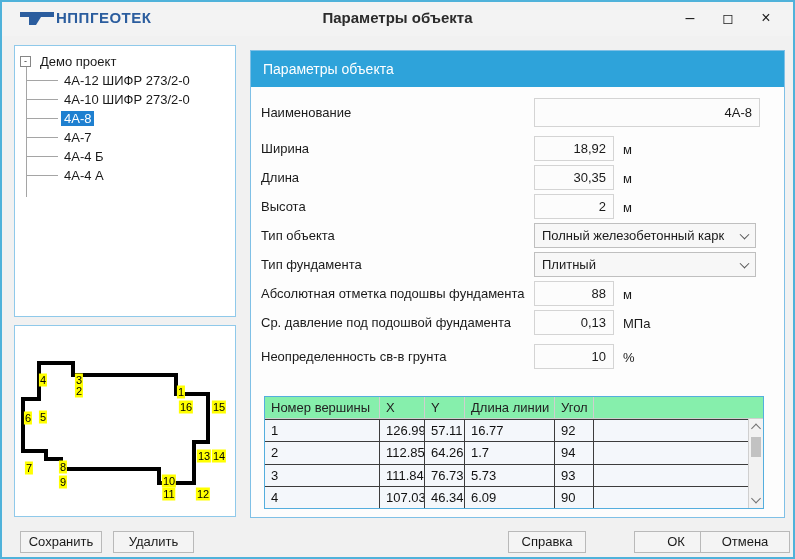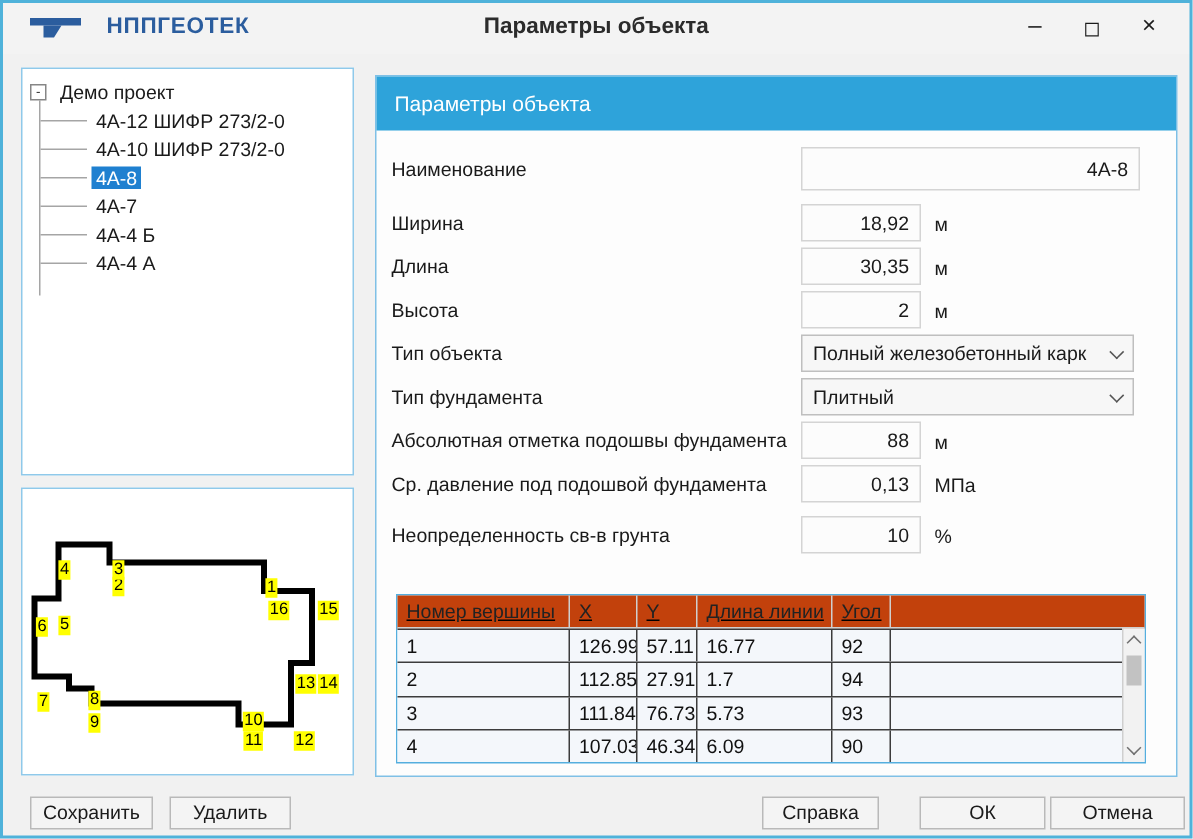--- a/index.html
+++ b/index.html
@@ -4,21 +4,21 @@
 <style>
   * { margin:0; padding:0; box-sizing:border-box; }
   html,body { width:795px; height:559px; }
   body { font-family:"Liberation Sans","DejaVu Sans",sans-serif; background:#f0f0f0; position:relative; overflow:hidden; }
 
   #window { position:absolute; inset:0; background:#f1f1f1; }
   #frame-border { position:absolute; inset:0; border:2px solid #4fb2da; pointer-events:none; z-index:50; }
 
   
   #titlebar { position:absolute; left:0; top:0; width:100%; height:36px; background:#f3f3f3; }
-  #logo { position:absolute; left:20px; top:8px; display:flex; align-items:center; gap:15px; }
+  #logo { position:absolute; left:20px; top:8px; display:flex; align-items:center; gap:0; }
   #logo svg { display:block; }
   #logo-text { color:#2b5d9e; font-weight:bold; font-size:15px; letter-spacing:0.5px; }
   #window-title { position:absolute; left:0; top:9px; width:100%; text-align:center; font-size:15px; font-weight:bold; color:#2b2b2b; }
   #win-controls { position:absolute; right:10px; top:4px; display:flex; }
   .win-btn { width:38px; height:28px; display:flex; align-items:center; justify-content:center; font-size:16px; color:#1a1a1a; cursor:default; }
   .win-btn.max { font-size:14px; }
 
   
   #tree-panel { position:absolute; left:14px; top:45px; width:222px; height:272px; background:#fff; border:1px solid #8fc9ea; font-size:13px; color:#1a1a1a; }
   #tree-vline { position:absolute; left:11px; top:20px; height:131px; border-left:1px solid #a5a5a5; }
@@ -42,38 +42,38 @@
   .frow { position:absolute; left:0; width:100%; }
   .flabel { position:absolute; left:10px; top:0; font-size:13px; color:#1a1a1a; }
   .fctl { position:absolute; font-size:13px; color:#1a1a1a; background:#fcfcfc; border:1px solid #d4d4d4; }
   .fctl.text { text-align:right; padding-right:7px; }
   .fctl.select { background:#f7f7f7; border:1px solid #bfbfbf; text-align:left; padding-left:7px; overflow:hidden; white-space:nowrap; }
   .funit { position:absolute; left:372px; top:0; font-size:13px; color:#1a1a1a; }
   .chev { position:absolute; right:7px; top:50%; width:7px; height:7px; border-right:1.5px solid #555; border-bottom:1.5px solid #555; transform:translateY(-70%) rotate(45deg); }
 
   
   #vtable { position:absolute; left:13px; top:345px; width:500px; height:113px; border:1px solid #54aede; background:#fff; display:flex; flex-direction:column; }
-  #thead { display:flex; height:22px; background:#c2410c; border-bottom:1px solid #cfcfcf;text-decoration:underline; }
+  #thead { display:flex; height:22px; background:#86efac; border-bottom:1px solid #cfcfcf; }
   .hcell { font-size:13px; color:#222; line-height:21px; padding-left:6px; border-right:1px solid #cfcfcf; overflow:hidden; white-space:nowrap; }
   #tbody { flex:1; display:flex; flex-direction:column; margin-right:15px; }
   .trow { flex:1; display:flex; background:#f4f7fb; border-top:1.5px solid #3c3c3c; }
   .tcell { font-size:13px; color:#111; display:flex; align-items:center; padding-left:6px; border-right:1.5px solid #3c3c3c; overflow:hidden; white-space:nowrap; }
   .tcell:last-child { border-right:none; }
   #tscroll { position:absolute; right:0; top:22px; bottom:0; width:15px; background:#f2f2f2; border-left:1px solid #cfcfcf; }
   #tscroll .thumb { position:absolute; left:2px; right:2px; top:18px; height:20px; background:#c2c2c2; }
   .sarrow { position:absolute; left:50%; width:7px; height:7px; border-right:1.5px solid #707070; border-bottom:1.5px solid #707070; }
   .sarrow.up { top:6px; transform:translateX(-50%) rotate(-135deg); }
   .sarrow.down { bottom:6px; transform:translateX(-50%) rotate(45deg); }
 
   
   .btn { position:absolute; top:531px; height:22px; background:#f4f4f4; border:1px solid #b9b9b9; font-size:13px; color:#1a1a1a; text-align:center; line-height:20px; cursor:default; }
   #btn-save   { left:20px;  width:82px; }
   #btn-delete { left:113px; width:81px; }
   #btn-help   { left:508px; width:78px; }
-  #btn-ok     { left:613px; width:84px; }
+  #btn-ok     { left:634px; width:84px; }
   #btn-cancel { left:700px; width:90px; }
 </style>
 </head>
 <body>
 
 <div id="window">
   <div id="frame-border"></div>
 
   <div id="titlebar">
     <div id="logo">
@@ -192,21 +192,21 @@
             <div class="tcell" style="width: 115px;">1</div>
             <div class="tcell" style="width: 45px;">126.99</div>
             <div class="tcell" style="width: 40px;">57.11</div>
             <div class="tcell" style="width: 90px;">16.77</div>
             <div class="tcell" style="width: 39px;">92</div>
             <div class="tcell" style="flex: 1 1 0%;"></div>
           </div>
           <div class="trow">
             <div class="tcell" style="width: 115px;">2</div>
             <div class="tcell" style="width: 45px;">112.85</div>
-            <div class="tcell" style="width: 40px;">27.91</div>
+            <div class="tcell" style="width: 40px;">64.26</div>
             <div class="tcell" style="width: 90px;">1.7</div>
             <div class="tcell" style="width: 39px;">94</div>
             <div class="tcell" style="flex: 1 1 0%;"></div>
           </div>
           <div class="trow">
             <div class="tcell" style="width: 115px;">3</div>
             <div class="tcell" style="width: 45px;">111.84</div>
             <div class="tcell" style="width: 40px;">76.73</div>
             <div class="tcell" style="width: 90px;">5.73</div>
             <div class="tcell" style="width: 39px;">93</div>

